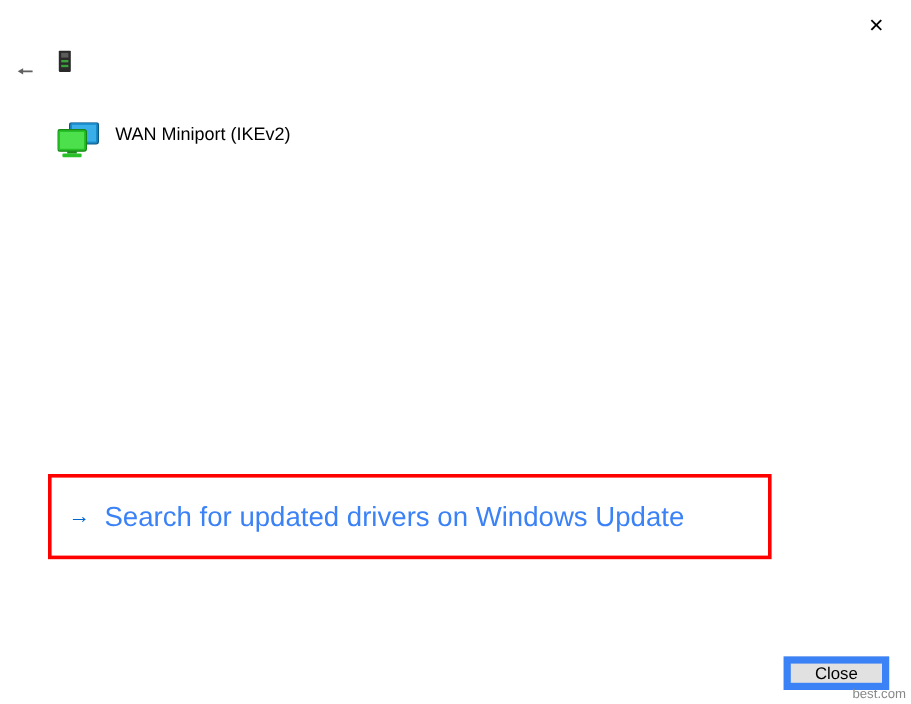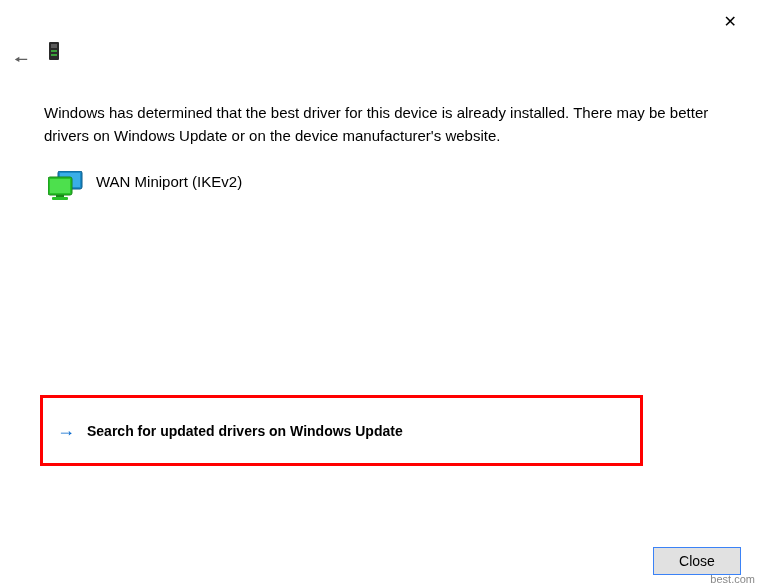--- a/index.html
+++ b/index.html
@@ -96,35 +96,34 @@
       display: flex;
       align-items: center;
       padding-left: 14px;
       gap: 12px;
     }
     .link-arrow {
       color: #0066cc;
       font-size: 18px;
     }
     .link-text {
-      color: #000000;
-      font-size: 14px;
+      color: #3b82f6;
+      font-size: 23px;
       cursor: pointer;
-      font-weight: bold;
     }
     .footer {
       position: absolute;
       bottom: 12px;
       right: 18px;
     }
     .close-button {
       width: 88px;
       height: 28px;
       background: #e1e1e1;
-      border: 1px solid #3b82f6;
+      border: 6px solid #3b82f6;
       font-family: "Segoe UI", Tahoma, sans-serif;
       font-size: 14px;
       color: #000;
       cursor: pointer;
       text-align: center;
     }
     .watermark {
       position: absolute;
       bottom: 2px;
       right: 4px;
@@ -144,21 +143,20 @@
     <svg width="12" height="18" viewBox="0 0 12 18">
       <rect x="1" y="0" width="10" height="18" fill="#2a2a2a" rx="1"></rect>
       <rect x="3" y="2" width="6" height="4" fill="#5c5c5c"></rect>
       <rect x="3" y="8" width="6" height="2" fill="#3aa03a"></rect>
       <rect x="3" y="12" width="6" height="2" fill="#3aa03a"></rect>
     </svg>
   </span>
 </div>
 
 <div class="content">
-  <p class="body-text">Windows has determined that the best driver for this device is already installed. There may be better drivers on Windows Update or on the device manufacturer's website.</p>
   <div class="device-row">
     <div class="monitors-icon">
       <svg width="40" height="36" viewBox="0 0 40 36">
         <rect x="10" y="0" width="24" height="18" rx="2" fill="#1a8ac8" stroke="#0a5a88" stroke-width="1"></rect>
         <rect x="12" y="2" width="20" height="14" fill="#3aaee8"></rect>
         <rect x="0" y="6" width="24" height="18" rx="2" fill="#27c127" stroke="#188818" stroke-width="1"></rect>
         <rect x="2" y="8" width="20" height="14" fill="#4de04d"></rect>
         <rect x="8" y="24" width="8" height="2" fill="#188818"></rect>
         <rect x="4" y="26" width="16" height="3" fill="#27c127" rx="1"></rect>
       </svg>

